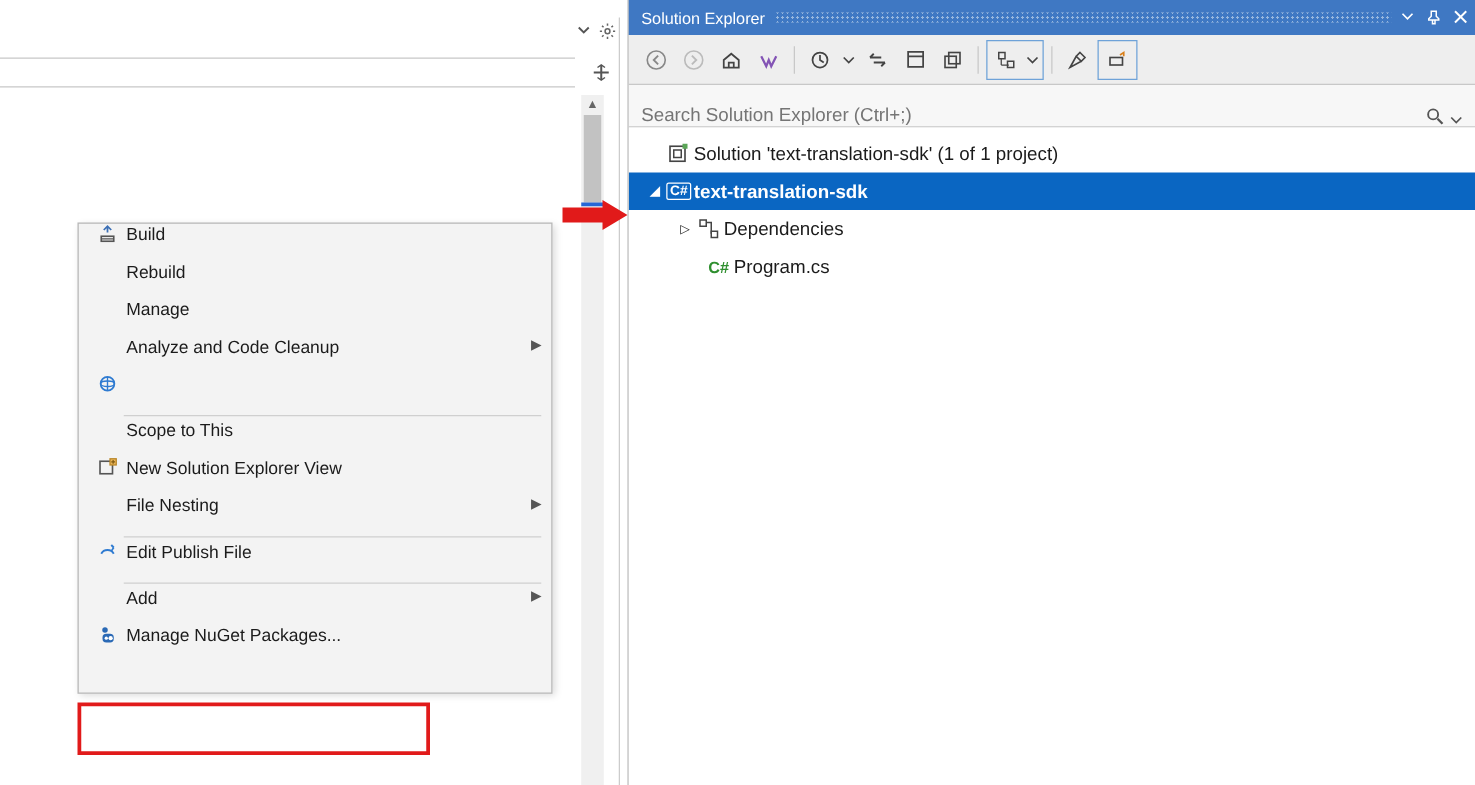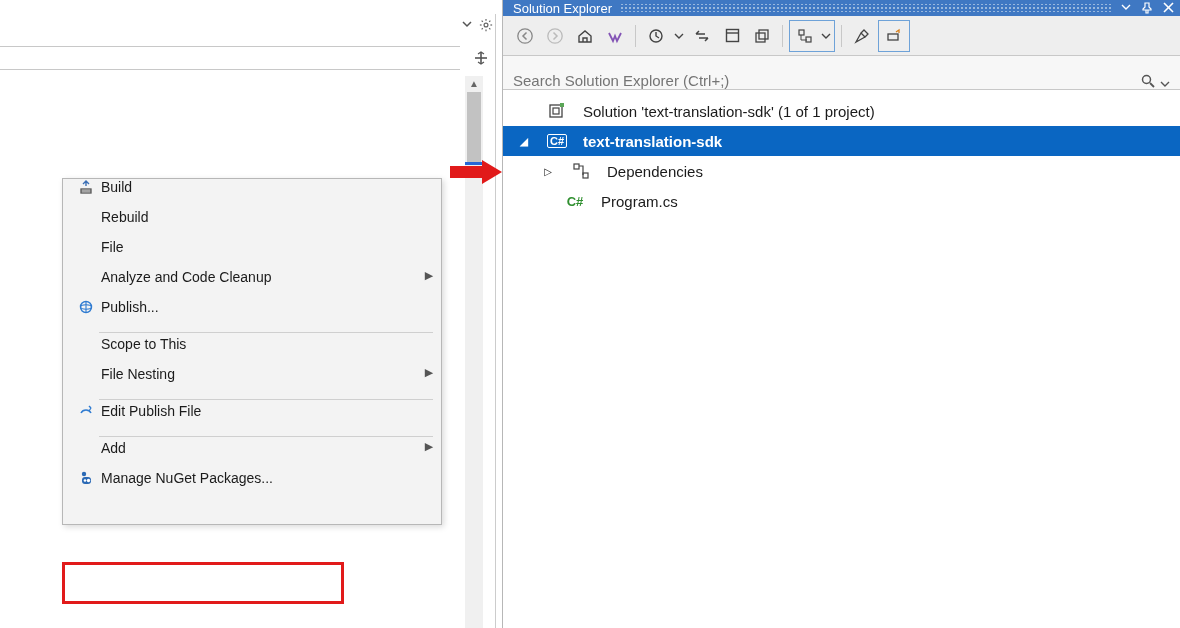--- a/index.html
+++ b/index.html
@@ -105,21 +105,21 @@
   
   .sln-panel {
     position: absolute;
     right: 0; top: 0;
     width: 678px; height: 628px;
     background: #f3f3f3;
     border-left: 1px solid #b7b7b7;
     display: flex; flex-direction: column;
   }
   .sln-title {
-    height: 16px;
+    height: 28px;
     background: #3f78c3;
     color: #fff;
     display: flex; align-items: center;
     padding: 0 6px 0 10px;
     font-size: 13px;
     justify-content: space-between;
   }
   .sln-title-text { white-space: nowrap; }
   .sln-title-dots {
     flex: 1;
@@ -166,21 +166,21 @@
     flex: 1;
     background: #fff;
     padding-top: 6px;
     font-size: 15px;
     overflow: hidden;
   }
   .tree-row {
     height: 30px;
     display: flex; align-items: center;
     padding-left: 14px;
-    gap: 16px;
+    gap: 2px;
   }
   .tree-row.sel {
     background: #0a66c2;
     color: #fff;
     font-weight: 600;
   }
   .tree-row .tw { width: 14px; text-align: center; font-size: 10px; color: inherit; }
   .tree-row .ficon { width: 20px; display: flex; justify-content: center; }
   .indent1 { padding-left: 38px; }
   .indent2 { padding-left: 62px; }
@@ -250,43 +250,53 @@
       <span class="label">Build</span>
       <span class="arrow"></span>
     </div>
     <div class="cm-row">
       <span class="icon"></span>
       <span class="label">Rebuild</span>
       <span class="arrow"></span>
     </div>
     <div class="cm-row">
       <span class="icon"></span>
-      <span class="label">File</span>
+      <span class="label">Manage</span>
       <span class="arrow"></span>
     </div>
     <div class="cm-row">
       <span class="icon"></span>
       <span class="label">Analyze and Code Cleanup</span>
       <span class="arrow">▶</span>
     </div>
     <div class="cm-row">
       <span class="icon">
         <svg width="16" height="16" viewBox="0 0 16 16">
           <circle cx="8" cy="8" r="5.5" fill="none" stroke="#2f7bd1" stroke-width="1.4"></circle>
           <ellipse cx="8" cy="8" rx="5.5" ry="2.2" fill="none" stroke="#2f7bd1" stroke-width="1.1"></ellipse>
           <line x1="8" y1="2.5" x2="8" y2="13.5" stroke="#2f7bd1" stroke-width="1.1"></line>
         </svg>
       </span>
-      <span class="label">Publish...</span>
       <span class="arrow"></span>
     </div>
     <div class="cm-sep"></div>
     <div class="cm-row">
       <span class="icon"></span>
       <span class="label">Scope to This</span>
+      <span class="arrow"></span>
+    </div>
+    <div class="cm-row">
+      <span class="icon">
+        <svg width="16" height="16" viewBox="0 0 16 16">
+          <rect x="2" y="3" width="10" height="10" fill="none" stroke="#555" stroke-width="1.3"></rect>
+          <rect x="10" y="1" width="5" height="5" fill="#eab65a" stroke="#b88425"></rect>
+          <path d="M12.5 2v3M11 3.5h3" stroke="#805a12" stroke-width="1"></path>
+        </svg>
+      </span>
+      <span class="label">New Solution Explorer View</span>
       <span class="arrow"></span>
     </div>
     <div class="cm-row">
       <span class="icon"></span>
       <span class="label">File Nesting</span>
       <span class="arrow">▶</span>
     </div>
     <div class="cm-sep"></div>
     <div class="cm-row">
       <span class="icon">

